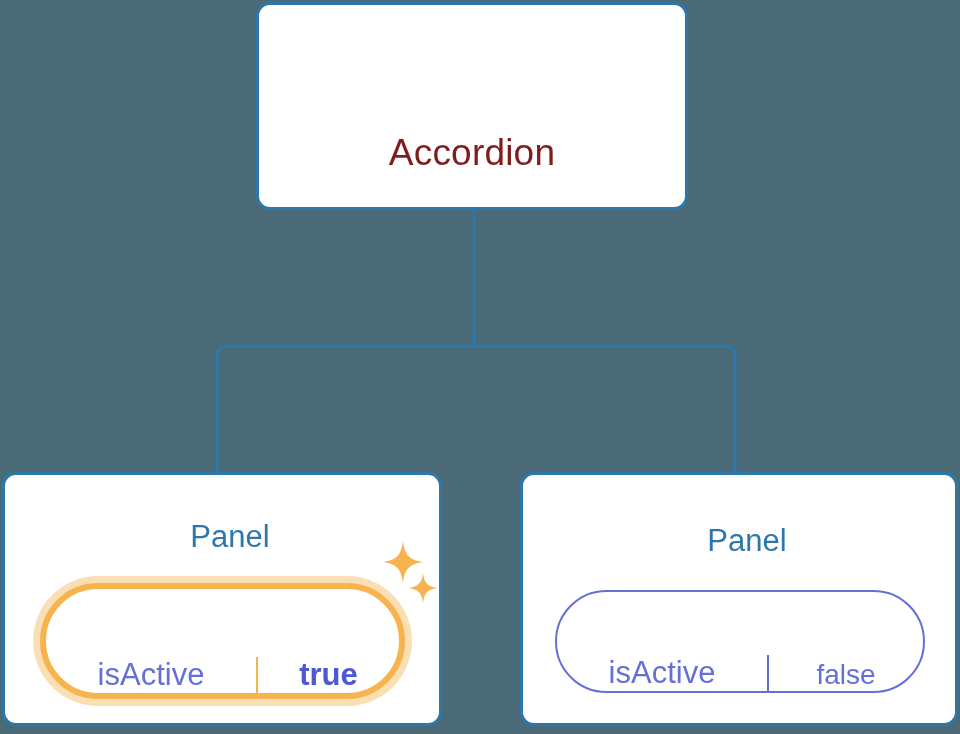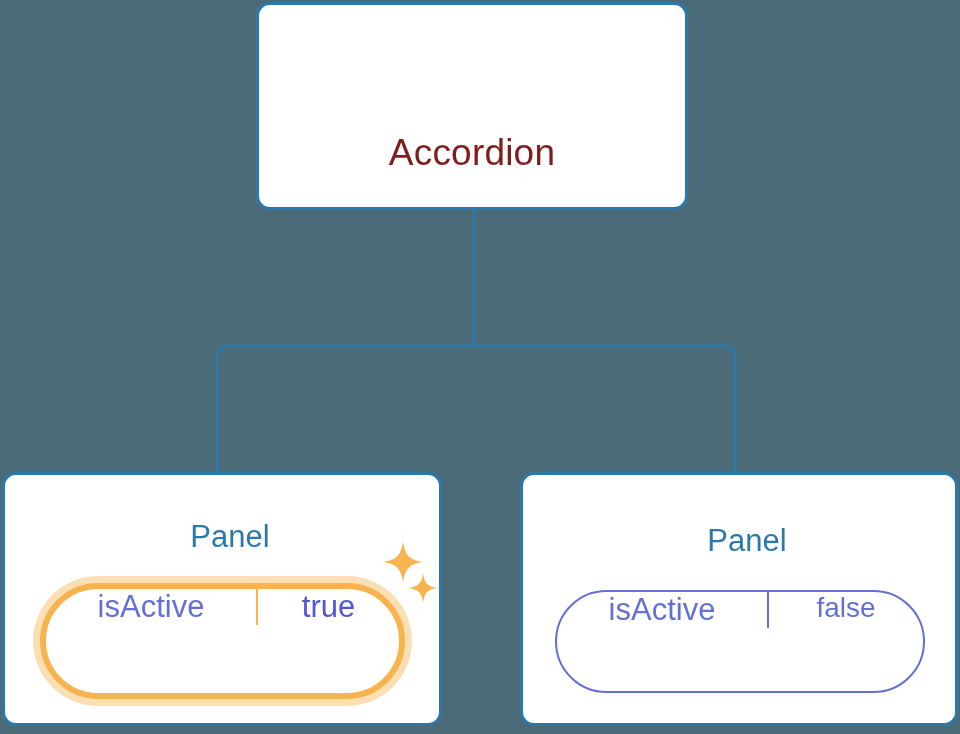--- a/index.html
+++ b/index.html
@@ -73,21 +73,21 @@
     color: #2d78ab;
     font-size: 31px;
   }
   #panel-node-0 .panel-title { top: 44px; }
   #panel-node-1 .panel-title { top: 48px; }
 
   
   .pill {
     position: absolute;
     display: flex;
-    align-items: flex-start;
+    align-items: flex-end;
     box-sizing: border-box;
     background: #ffffff;
   }
   .pill-key, .pill-val {
     display: flex;
     align-items: center;
     justify-content: center;
     box-sizing: border-box;
     white-space: nowrap;
   }
@@ -114,21 +114,21 @@
     box-shadow: 0 0 0 7px #fbdfb4;
   }
   .pill.highlight .pill-key {
     color: #6570d6;
     font-size: 31px;
     border-right: 2px solid #f7b44e;
   }
   .pill.highlight .pill-val {
     color: #4e57d4;
     font-size: 31px;
-    font-weight: normal;
+    font-weight: bold;
   }
 
   
   #pill-0 {
     left: 40px;
     top: 583px;
     width: 365px;
     height: 116px;
   }
   #pill-0 .pill-key { width: 212px; }

